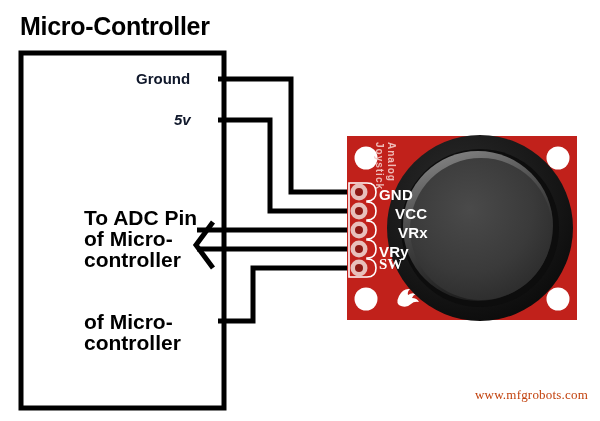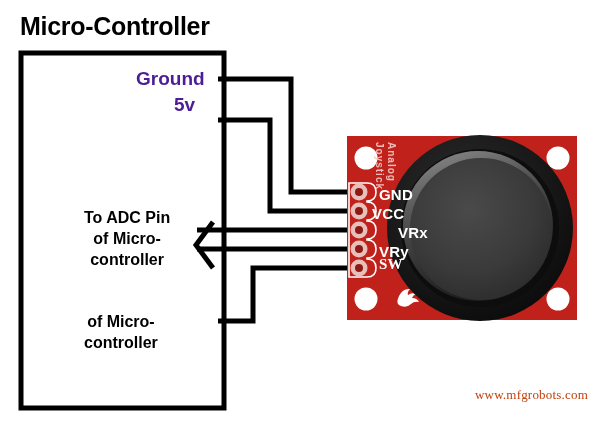--- a/index.html
+++ b/index.html
@@ -30,33 +30,33 @@
     left: 20px;
     top: 12px;
     font-size: 25px;
     font-weight: bold;
     color: #000000;
     letter-spacing: -0.3px;
     white-space: nowrap;
   }
   .wire-label {
     position: absolute;
-    font-size: 19px;
+    font-size: 15px;
     font-weight: bold;
-    color: #4c1d95;
+    color: #0f172a;
     white-space: nowrap;
     line-height: 21px;
   }
   .multiline {
     position: absolute;
-    font-size: 16px;
+    font-size: 21px;
     font-weight: bold;
     color: #000000;
     line-height: 21px;
-    text-align: center;
+    text-align: left;
   }
   .watermark {
     position: absolute;
     right: 12px;
     bottom: 18px;
     font-family: "Liberation Serif", serif;
     font-size: 13px;
     color: #c2410c;
     letter-spacing: 0.2px;
     white-space: nowrap;
@@ -160,28 +160,28 @@
     <circle cx="480" cy="228" r="93" fill="url(#knobRingGrad)"></circle>
     <circle cx="480" cy="228" r="79" fill="#0d0d0d"></circle>
     <circle cx="478" cy="226" r="75" fill="url(#highlightGrad)"></circle>
     <circle cx="481" cy="229" r="71" fill="url(#knobCapGrad)"></circle>
   </svg>
 
   <div class="silk-vertical" style="left:386px; top:142px;">Analog</div>
   <div class="silk-vertical" style="left:374px; top:142px;">Joystick</div>
 
   <div class="pin-label" style="left:379px; top:186px;">GND</div>
-  <div class="pin-label" style="left:372px; top:205px;text-align:right;">VCC</div>
+  <div class="pin-label" style="left:395px; top:205px;text-align:right;">VCC</div>
   <div class="pin-label" style="left:398px; top:224px;">VRx</div>
   <div class="pin-label" style="left:379px; top:243px;text-align:center;">VRy</div>
   <div class="pin-label" style="left:379px; top:256px;font-family:Liberation Serif, serif;">SW</div>
 
   <div class="wire-label" style="left:136px; top:68px;">Ground</div>
 
-  <div class="wire-label" style="left:174px; top:94px;">5v</div>
+  <div class="wire-label" style="left:174px; top:109px;font-style:italic;">5v</div>
 
   <div class="multiline" style="left:84px; top:207px;">
     <div>To ADC Pin</div>
     <div>of Micro-</div>
     <div>controller</div>
   </div>
 
   <div class="multiline" style="left:84px; top:311px;">
     <div>of Micro-</div>
     <div>controller</div>

